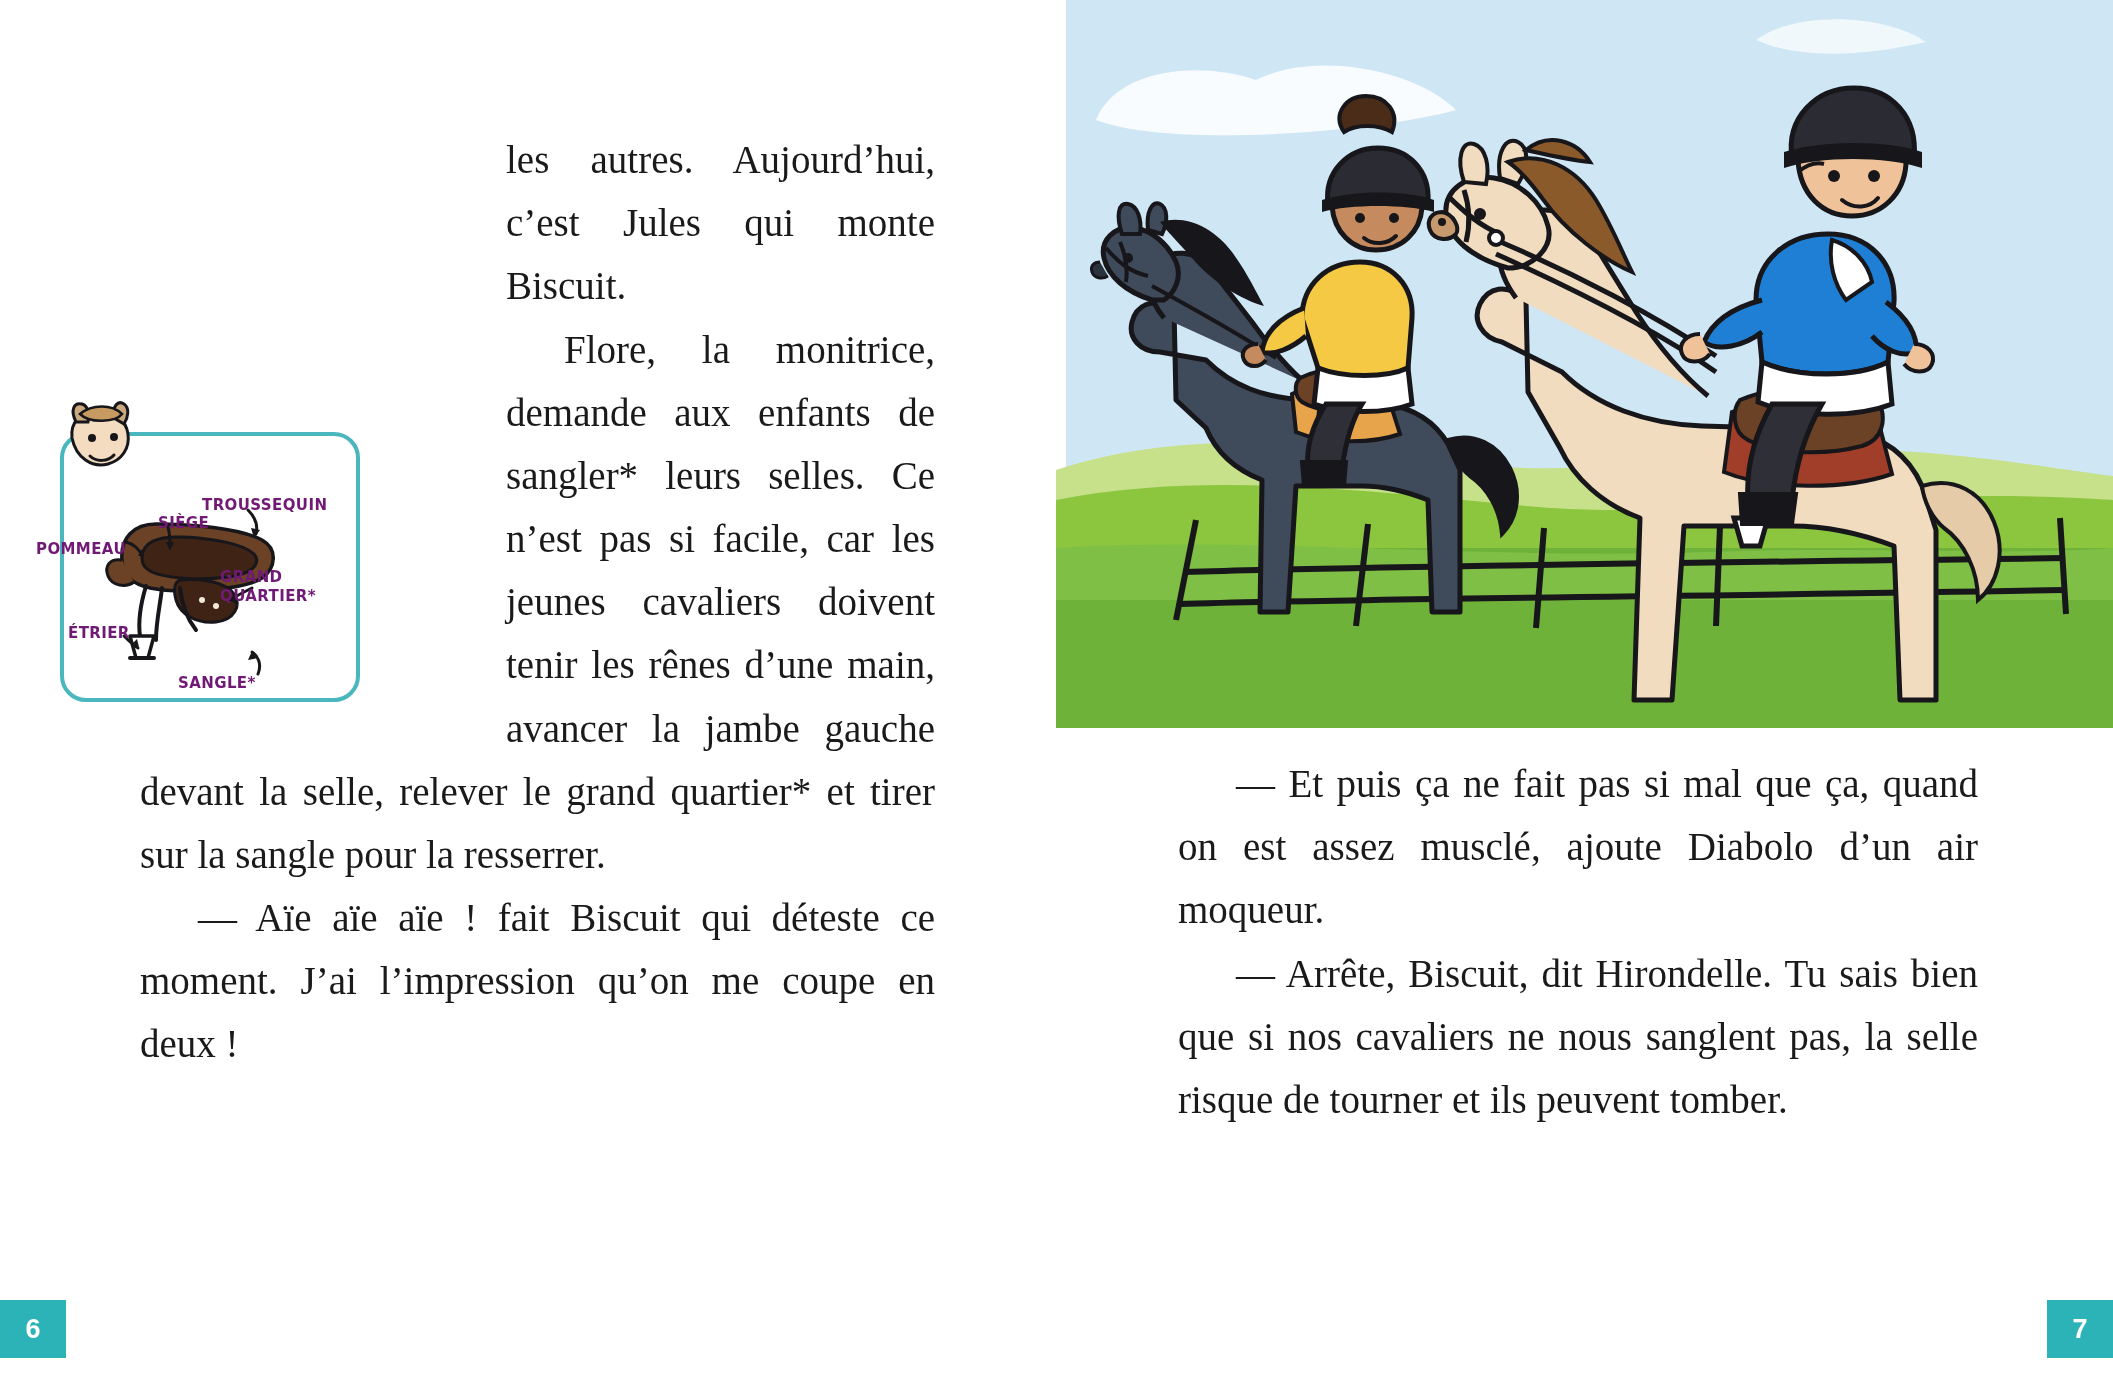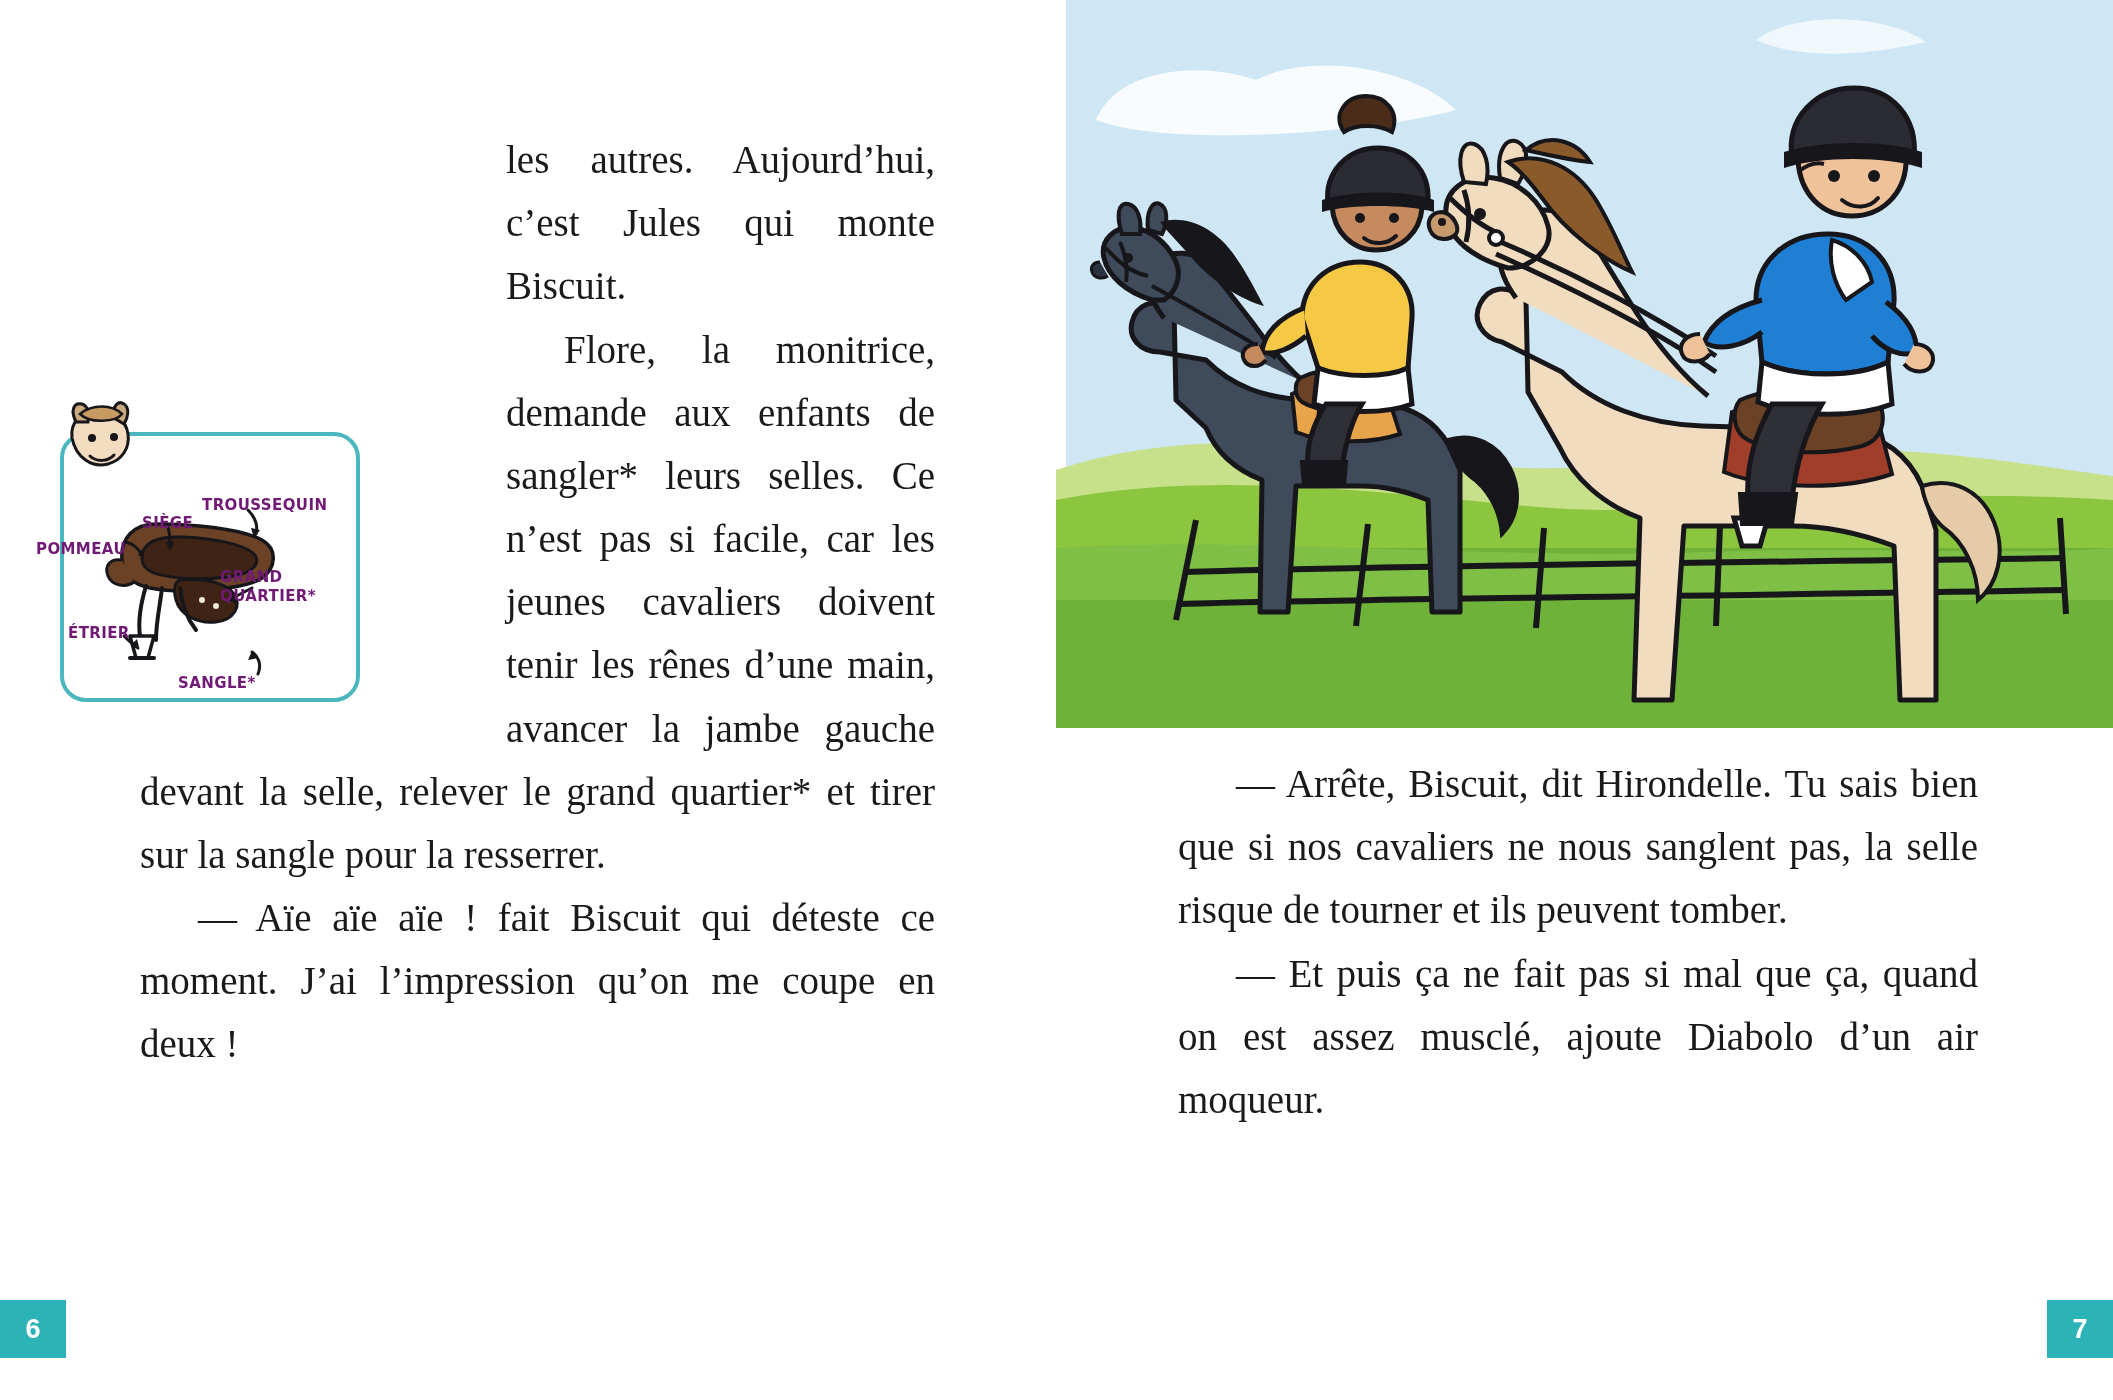--- a/index.html
+++ b/index.html
@@ -66,21 +66,21 @@
     position: absolute;
     font-family: "DejaVu Sans", sans-serif;
     font-size: 15px;
     font-weight: bold;
     letter-spacing: .4px;
     color: #701a75;
     text-transform: uppercase;
     white-space: nowrap;
   }
   .lbl-pommeau   { left: 6px;   top: 148px; }
-  .lbl-siege     { left: 112px; top: 122px; }
+  .lbl-siege     { left: 128px; top: 122px; }
   .lbl-trousse   { left: 172px; top: 104px; }
   .lbl-grand     { left: 190px; top: 176px; text-align: left; line-height: 1.25; white-space: normal; width: 110px;}
   .lbl-etrier    { left: 38px;  top: 232px; }
   .lbl-sangle    { left: 148px; top: 282px; }
 
   
   .page-right {
     position: absolute;
     left: 1056px; top: 0;
     width: 1057px; height: 1400px;
@@ -322,20 +322,20 @@
           <path d="M728 152 C766 140, 832 140, 866 152 L866 168 C830 156, 764 156, 728 168 Z" fill="#17161a"></path>
           <path d="M742 172 C752 164, 760 162, 768 164" stroke="#17161a" stroke-width="4" fill="none"></path>
           <circle cx="778" cy="176" r="6" fill="#17161a"></circle>
           <circle cx="818" cy="176" r="6" fill="#17161a"></circle>
           <path d="M786 200 C798 210, 814 208, 822 198" stroke="#17161a" stroke-width="4" fill="none" stroke-linecap="round"></path>
         </g>
       </svg>
     </div>
 
     <div class="text-col-right">
+      <p class="indent">— Et puis ça ne fait pas si mal que ça, quand on est assez musclé, ajoute Diabolo d’un air moqueur.</p>
       <p class="indent">— Arrête, Biscuit, dit Hirondelle. Tu sais bien que si nos cavaliers ne nous sanglent pas, la selle risque de tourner et ils peuvent tomber.</p>
-      <p class="indent">— Et puis ça ne fait pas si mal que ça, quand on est assez musclé, ajoute Diabolo d’un air moqueur.</p>
     </div>
 
     <div class="folio folio-right">7</div>
   </div>
 
 </div>
 
 </body></html>

